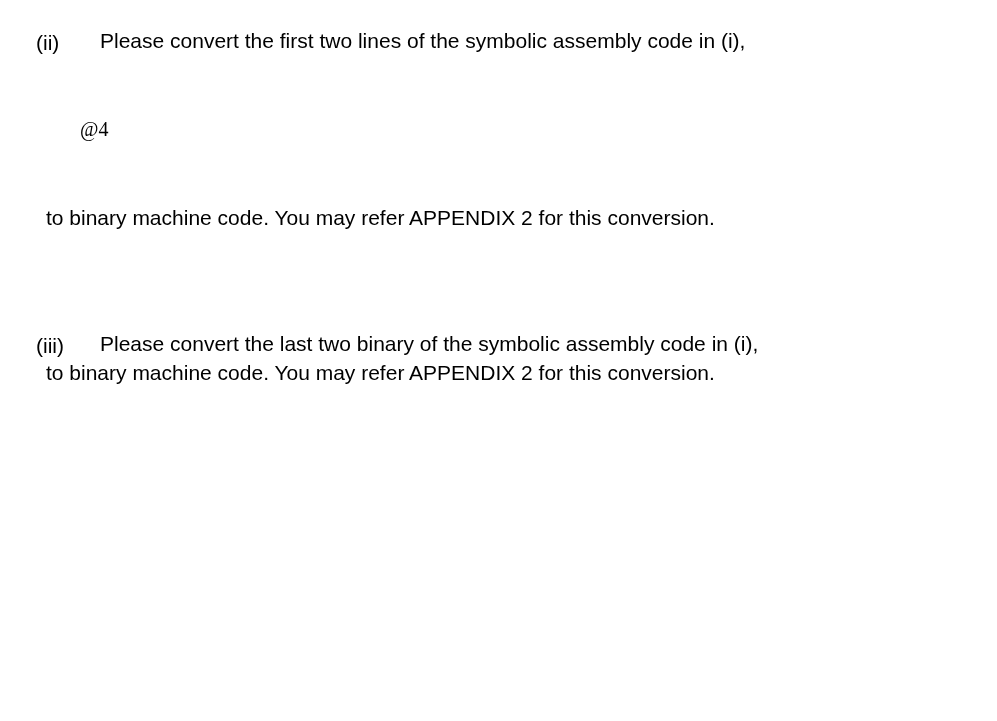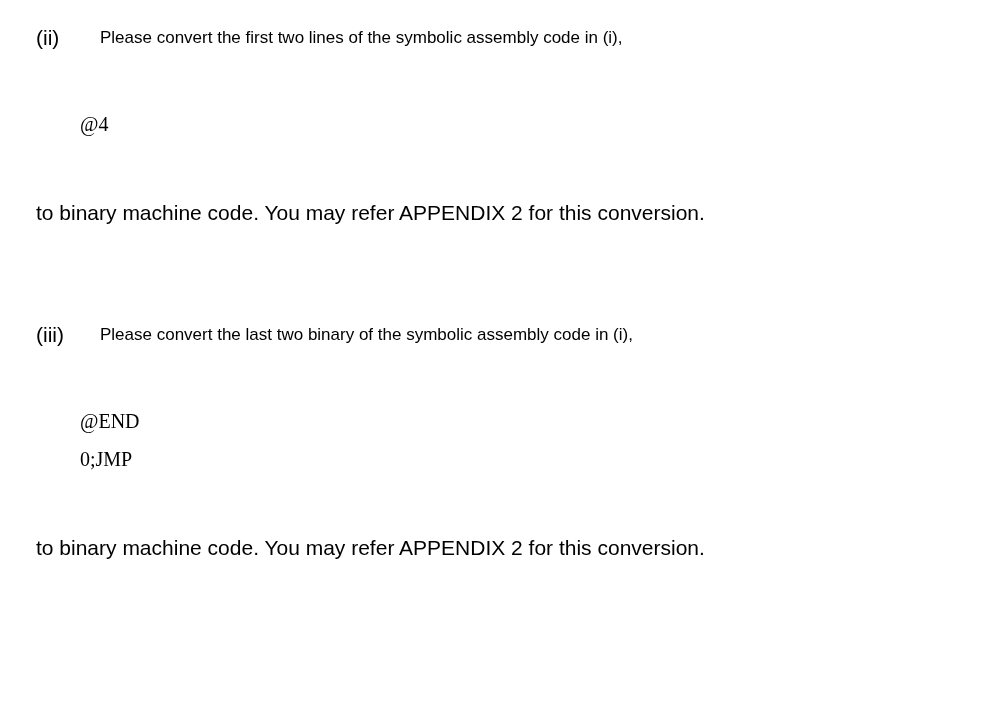--- a/index.html
+++ b/index.html
@@ -11,43 +11,44 @@
     font-family: Verdana, Tahoma, Arial, sans-serif;
     color: #000000;
   }
   .page {
     position: relative;
     padding: 26px 36px 0 36px;
     box-sizing: border-box;
   }
   .q-block {
     display: flex;
-    align-items: center;
+    align-items: flex-end;
     margin-bottom: 0;
   }
   .q-num {
     width: 64px;
     flex: 0 0 64px;
     font-size: 21px;
   }
   .q-text {
-    font-size: 17px;
+    font-size: 21px;
     line-height: 1.4;
   }
   .code-block {
     margin-left: 44px;
     margin-top: 55px;
     margin-bottom: 55px;
     font-family: "Times New Roman", Times, serif;
     font-size: 20px;
     line-height: 1.9;
   }
   .continuation {
     font-size: 21px;
     line-height: 1.4;
+    margin-left: 10px;
   }
   .gap-large {
     height: 96px;
   }
 </style>
 </head>
 <body>
 
 <div class="page">
 
@@ -62,20 +63,16 @@
 
   <div class="continuation">to binary machine code. You may refer APPENDIX 2 for this conversion.</div>
 
   <div class="gap-large"></div>
 
   <div class="q-block">
     <div class="q-num">(iii)</div>
     <div class="q-text">Please convert the last two binary of the symbolic assembly code in (i),</div>
   </div>
 
-  <div class="code-block">
-    <div>@END</div>
-    <div>0;JMP</div>
-  </div>
 
   <div class="continuation">to binary machine code. You may refer APPENDIX 2 for this conversion.</div>
 
 </div>
 
 </body></html>

